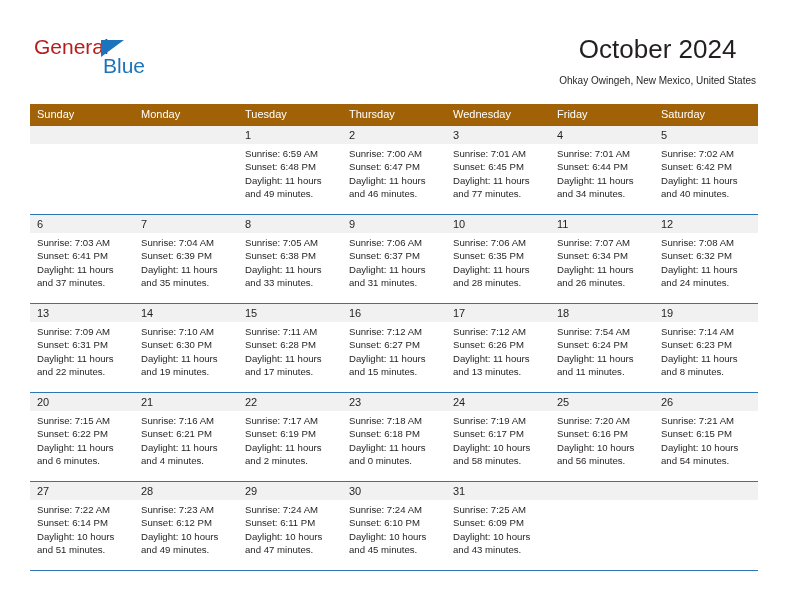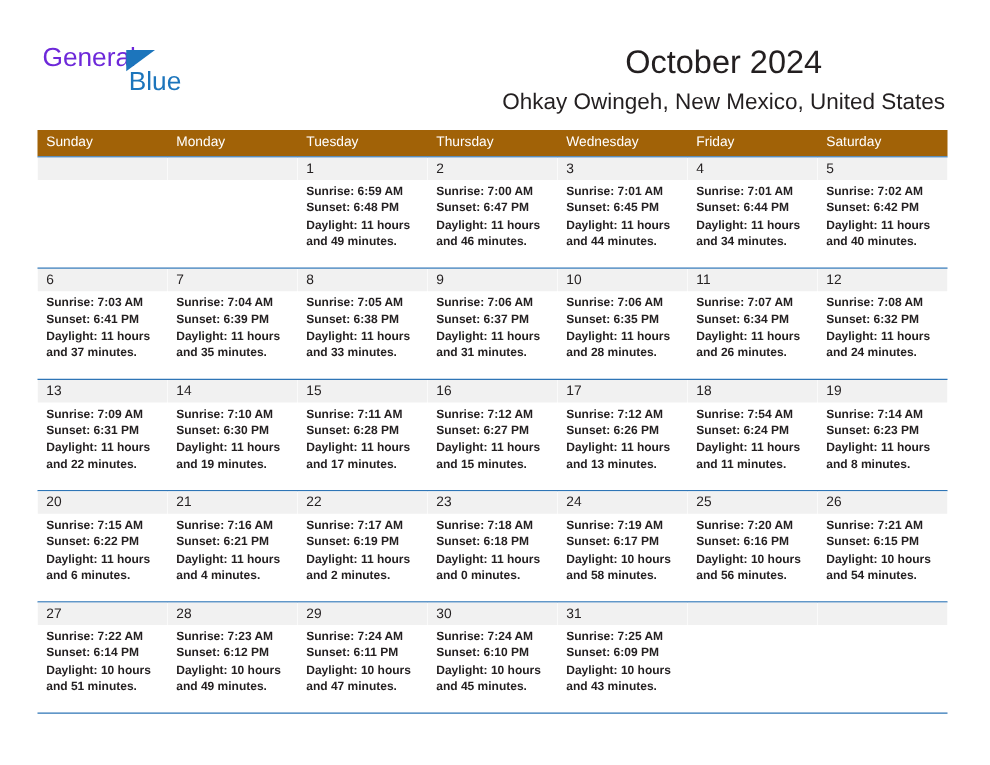--- a/index.html
+++ b/index.html
@@ -35,21 +35,21 @@
     top: 36px;
     width: 200px;
     height: 50px;
   }
   .logo-general {
     position: absolute;
     left: 0;
     top: 0;
     font-size: 21px;
     letter-spacing: 0px;
-    color: #6d28d9;
+    color: #b91c1c;
     font-family: "Liberation Sans", sans-serif;
     line-height: 22px;
   }
   .logo-triangle {
     position: absolute;
     left: 67px;
     top: 4px;
     width: 0;
     height: 0;
     border-left: 23px solid #1c75bc;
@@ -73,21 +73,21 @@
     text-align: center;
   }
   .cal-title {
     font-size: 26px;
     color: #231f20;
     line-height: 30px;
     white-space: nowrap;
   }
   .cal-subtitle {
     margin-top: 9px;
-    font-size: 18px;
+    font-size: 10px;
     color: #231f20;
     line-height: 16px;
     white-space: nowrap;
   }
 
   
   .calendar {
     position: absolute;
     left: 30px;
     top: 104px;
@@ -127,21 +127,20 @@
     height: 18px;
     padding-left: 7px;
     box-sizing: border-box;
     font-size: 11px;
     line-height: 18px;
     color: #231f20;
   }
   .day-body {
     padding: 3px 6px 0 7px;
     box-sizing: border-box;
-    font-weight: bold;
   }
   .day-line {
     font-size: 9.6px;
     line-height: 13.4px;
     color: #231f20;
     white-space: nowrap;
   }
   .grid-bottom {
     border-top: 1px solid #2e75b6;
     height: 0;
@@ -215,21 +214,21 @@
           <div class="day-line">Daylight: 11 hours</div>
           <div class="day-line">and 46 minutes.</div>
         </div>
       </div>
       <div class="day-cell">
         <div class="day-num-strip">3</div>
         <div class="day-body">
           <div class="day-line">Sunrise: 7:01 AM</div>
           <div class="day-line">Sunset: 6:45 PM</div>
           <div class="day-line">Daylight: 11 hours</div>
-          <div class="day-line">and 44 minutes.</div>
+          <div class="day-line">and 77 minutes.</div>
         </div>
       </div>
       <div class="day-cell">
         <div class="day-num-strip">4</div>
         <div class="day-body">
           <div class="day-line">Sunrise: 7:01 AM</div>
           <div class="day-line">Sunset: 6:44 PM</div>
           <div class="day-line">Daylight: 11 hours</div>
           <div class="day-line">and 34 minutes.</div>
         </div>

